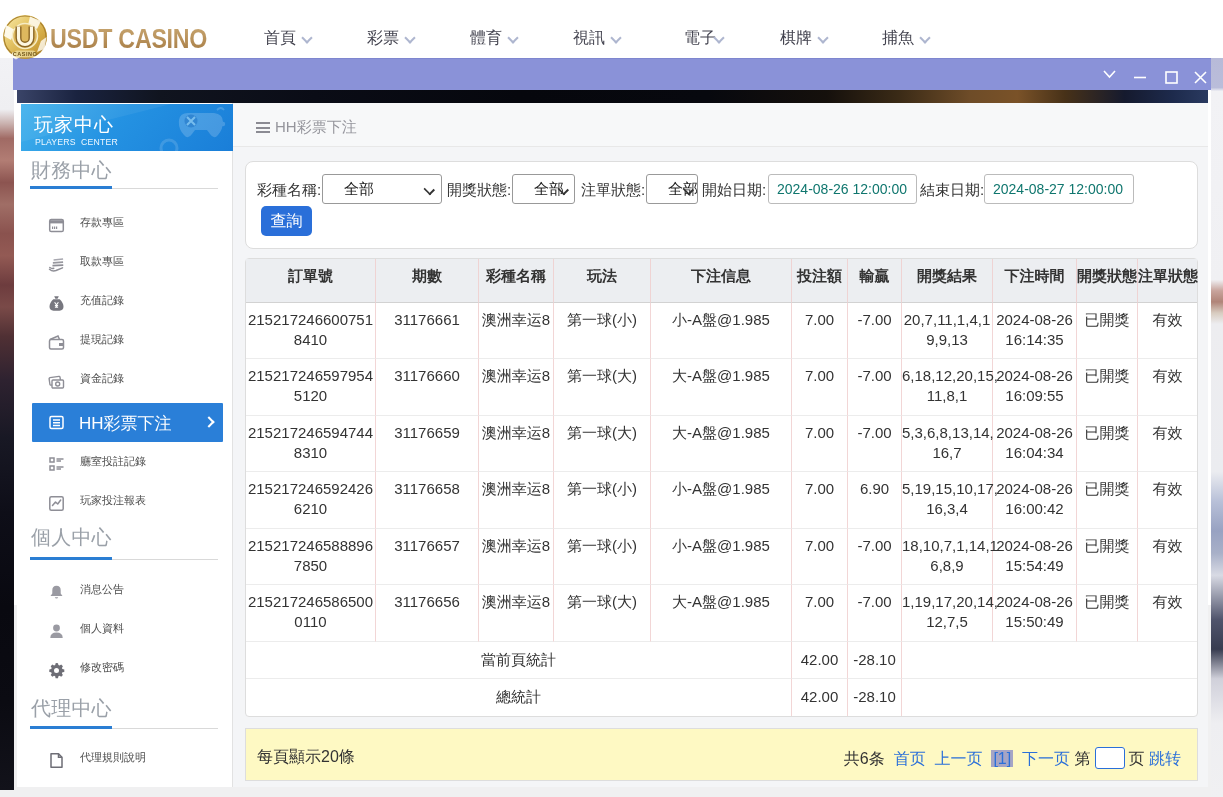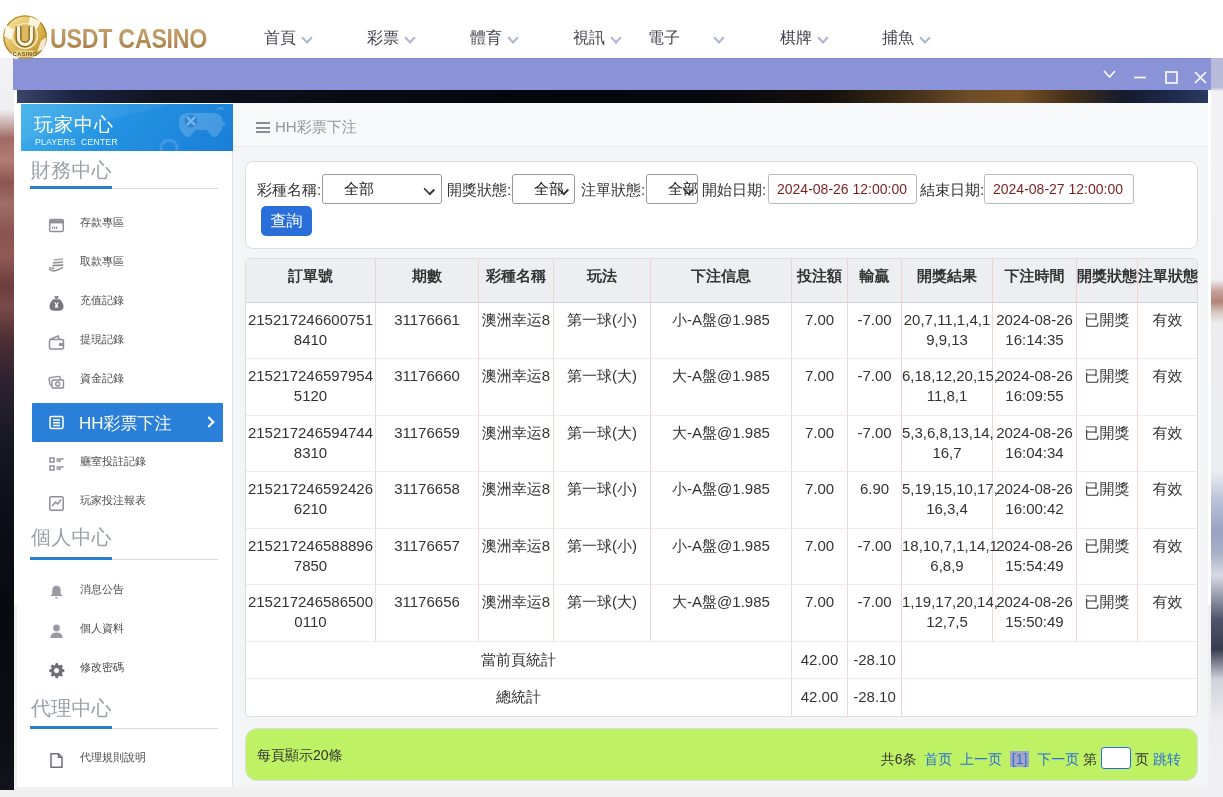--- a/index.html
+++ b/index.html
@@ -58,34 +58,34 @@
 #crumb{left:0;top:0;width:975px;height:44px;background:#f7f8f9;border-bottom:1px solid #e8e8e8}
 #crumb .ham{position:absolute;left:23px;top:19px;width:14px;height:11px}
 #crumb .ham b{display:block;height:2px;background:#8b8b93;margin-bottom:2.5px}
 #crumb .ct{position:absolute;left:42px;top:15px;font-size:15px;color:#95959c}
 
 
 #filter{left:12px;top:58px;width:953px;height:88px;background:#fff;border:1px solid #ddd;border-radius:8px}
 .flabel{position:absolute;top:19px;font-size:15px;color:#333}
 .fsel{position:absolute;top:12px;height:30px;background:#fff;border:1px solid #999;border-radius:3px;font-size:15px;color:#222;line-height:28px;padding-left:21px;white-space:nowrap}
 .fsel .sc{position:absolute;top:10px;width:8.5px;height:8.5px;border-right:2.4px solid #333;border-bottom:2.4px solid #333;transform:rotate(45deg) scale(1,.8)}
-.finp{position:absolute;top:12px;height:30px;background:#fff;border:1px solid #bbb;border-radius:3px;font-size:14px;color:#7f1d1d;line-height:28px;padding-left:8px;white-space:nowrap;overflow:hidden}
+.finp{position:absolute;top:12px;height:30px;background:#fff;border:1px solid #bbb;border-radius:3px;font-size:14px;color:#0f766e;line-height:28px;padding-left:8px;white-space:nowrap;overflow:hidden}
 #qbtn{position:absolute;left:15px;top:44px;width:51px;height:30px;background:#2a6fd9;border-radius:5px;color:#fff;font-size:16px;text-align:center;line-height:30px}
 
 
 #tbl{left:12px;top:155px;width:953px;background:#fff;border:1px solid #ddd;border-radius:4px;border-collapse:separate;border-spacing:0;table-layout:fixed}
 #tbl th{white-space:nowrap;background:#eceef1;font-size:15px;font-weight:bold;color:#333;height:43.5px;border-right:1px solid #efd3d3;border-bottom:1px solid #d2d2d2;padding:0 0 7px 0;text-align:center;vertical-align:middle}
 #tbl td{font-size:15px;color:#333;text-align:center;border-right:1px solid #f2d6d6;border-bottom:1px solid #ececec;padding:0;line-height:20px;height:56.5px}
 #tbl .dr td{vertical-align:top;padding-top:7px}
 #tbl .sr td{height:37px;vertical-align:middle}
 #tbl th:last-child,#tbl td:last-child{border-right:none}
 #tbl tr:last-child td{border-bottom:none}
 
 
-#pgfoot{left:12px;top:625px;width:953px;height:53px;background:#bef264;border:1px solid #ddd;border-radius:12px;font-size:14px;color:#333}
+#pgfoot{left:12px;top:625px;width:953px;height:53px;background:#fef9c3;border:1px solid #ddd;border-radius:0;font-size:16px;color:#333}
 #pgfoot .lft{position:absolute;left:11px;top:18px}
 #pgfoot .rgt{position:absolute;right:16px;top:18px}
 #pgfoot a{color:#2a6fd9;text-decoration:none}
 #pgfoot .cur{background:#a5a5c5;color:#2a6fd9;padding:0 2px}
 #pgfoot .pin{display:inline-block;width:30px;height:22px;border:1px solid #2a6fd9;border-radius:3px;background:#fff;vertical-align:-5px;margin:0 4px}
 </style></head>
 <body>
 
 <div class="abs" id="bgleft"></div>
 <div class="abs" id="bgright"></div>
@@ -478,21 +478,21 @@
     <i></i>
   </div>
 <div class="abs navitem" style="left:470px">體育</div>
 <div class="abs nchev" style="left:509px">
     <i></i>
   </div>
 <div class="abs navitem" style="left:573px">視訊</div>
 <div class="abs nchev" style="left:612px">
     <i></i>
   </div>
-<div class="abs navitem" style="left:648px">電子</div>
+<div class="abs navitem" style="left:684px">電子</div>
 <div class="abs nchev" style="left:715px">
     <i></i>
   </div>
 <div class="abs navitem" style="left:780px">棋牌</div>
 <div class="abs nchev" style="left:819px">
     <i></i>
   </div>
 <div class="abs navitem" style="left:882px">捕魚</div>
 <div class="abs nchev" style="left:921px">
     <i></i>

